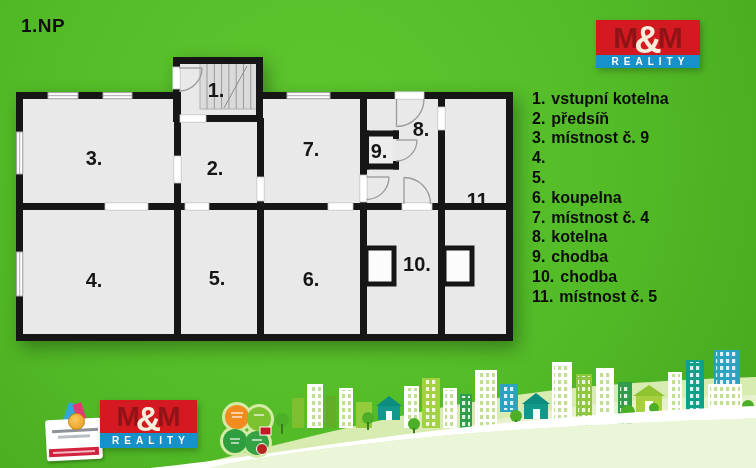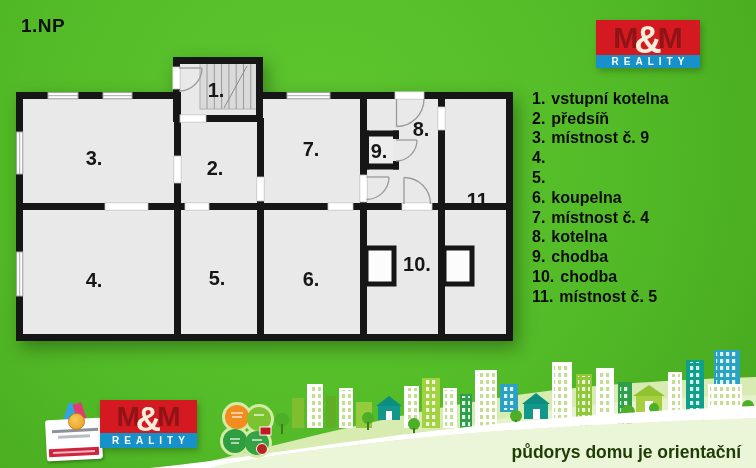--- a/index.html
+++ b/index.html
@@ -366,15 +366,14 @@
         <path d="M14,17 H24"></path>
         <path d="M36,15 H46"></path>
       <path d="M12,39 H22"></path>
         <path d="M13,43 H21"></path>
         <path d="M34,40 H44"></path>
     </g>
     <rect x="42" y="27" width="11" height="8" fill="#c31722" stroke="#ffffff" stroke-width="1"></rect>
     <circle cx="44" cy="49" r="5.5" fill="#b5261e" stroke="#ffffff" stroke-width="1"></circle>
   </svg>
 
-  <div class="disclaimer">půdorys domu je orientační</div>
 
 </div>
 
 </body></html>

